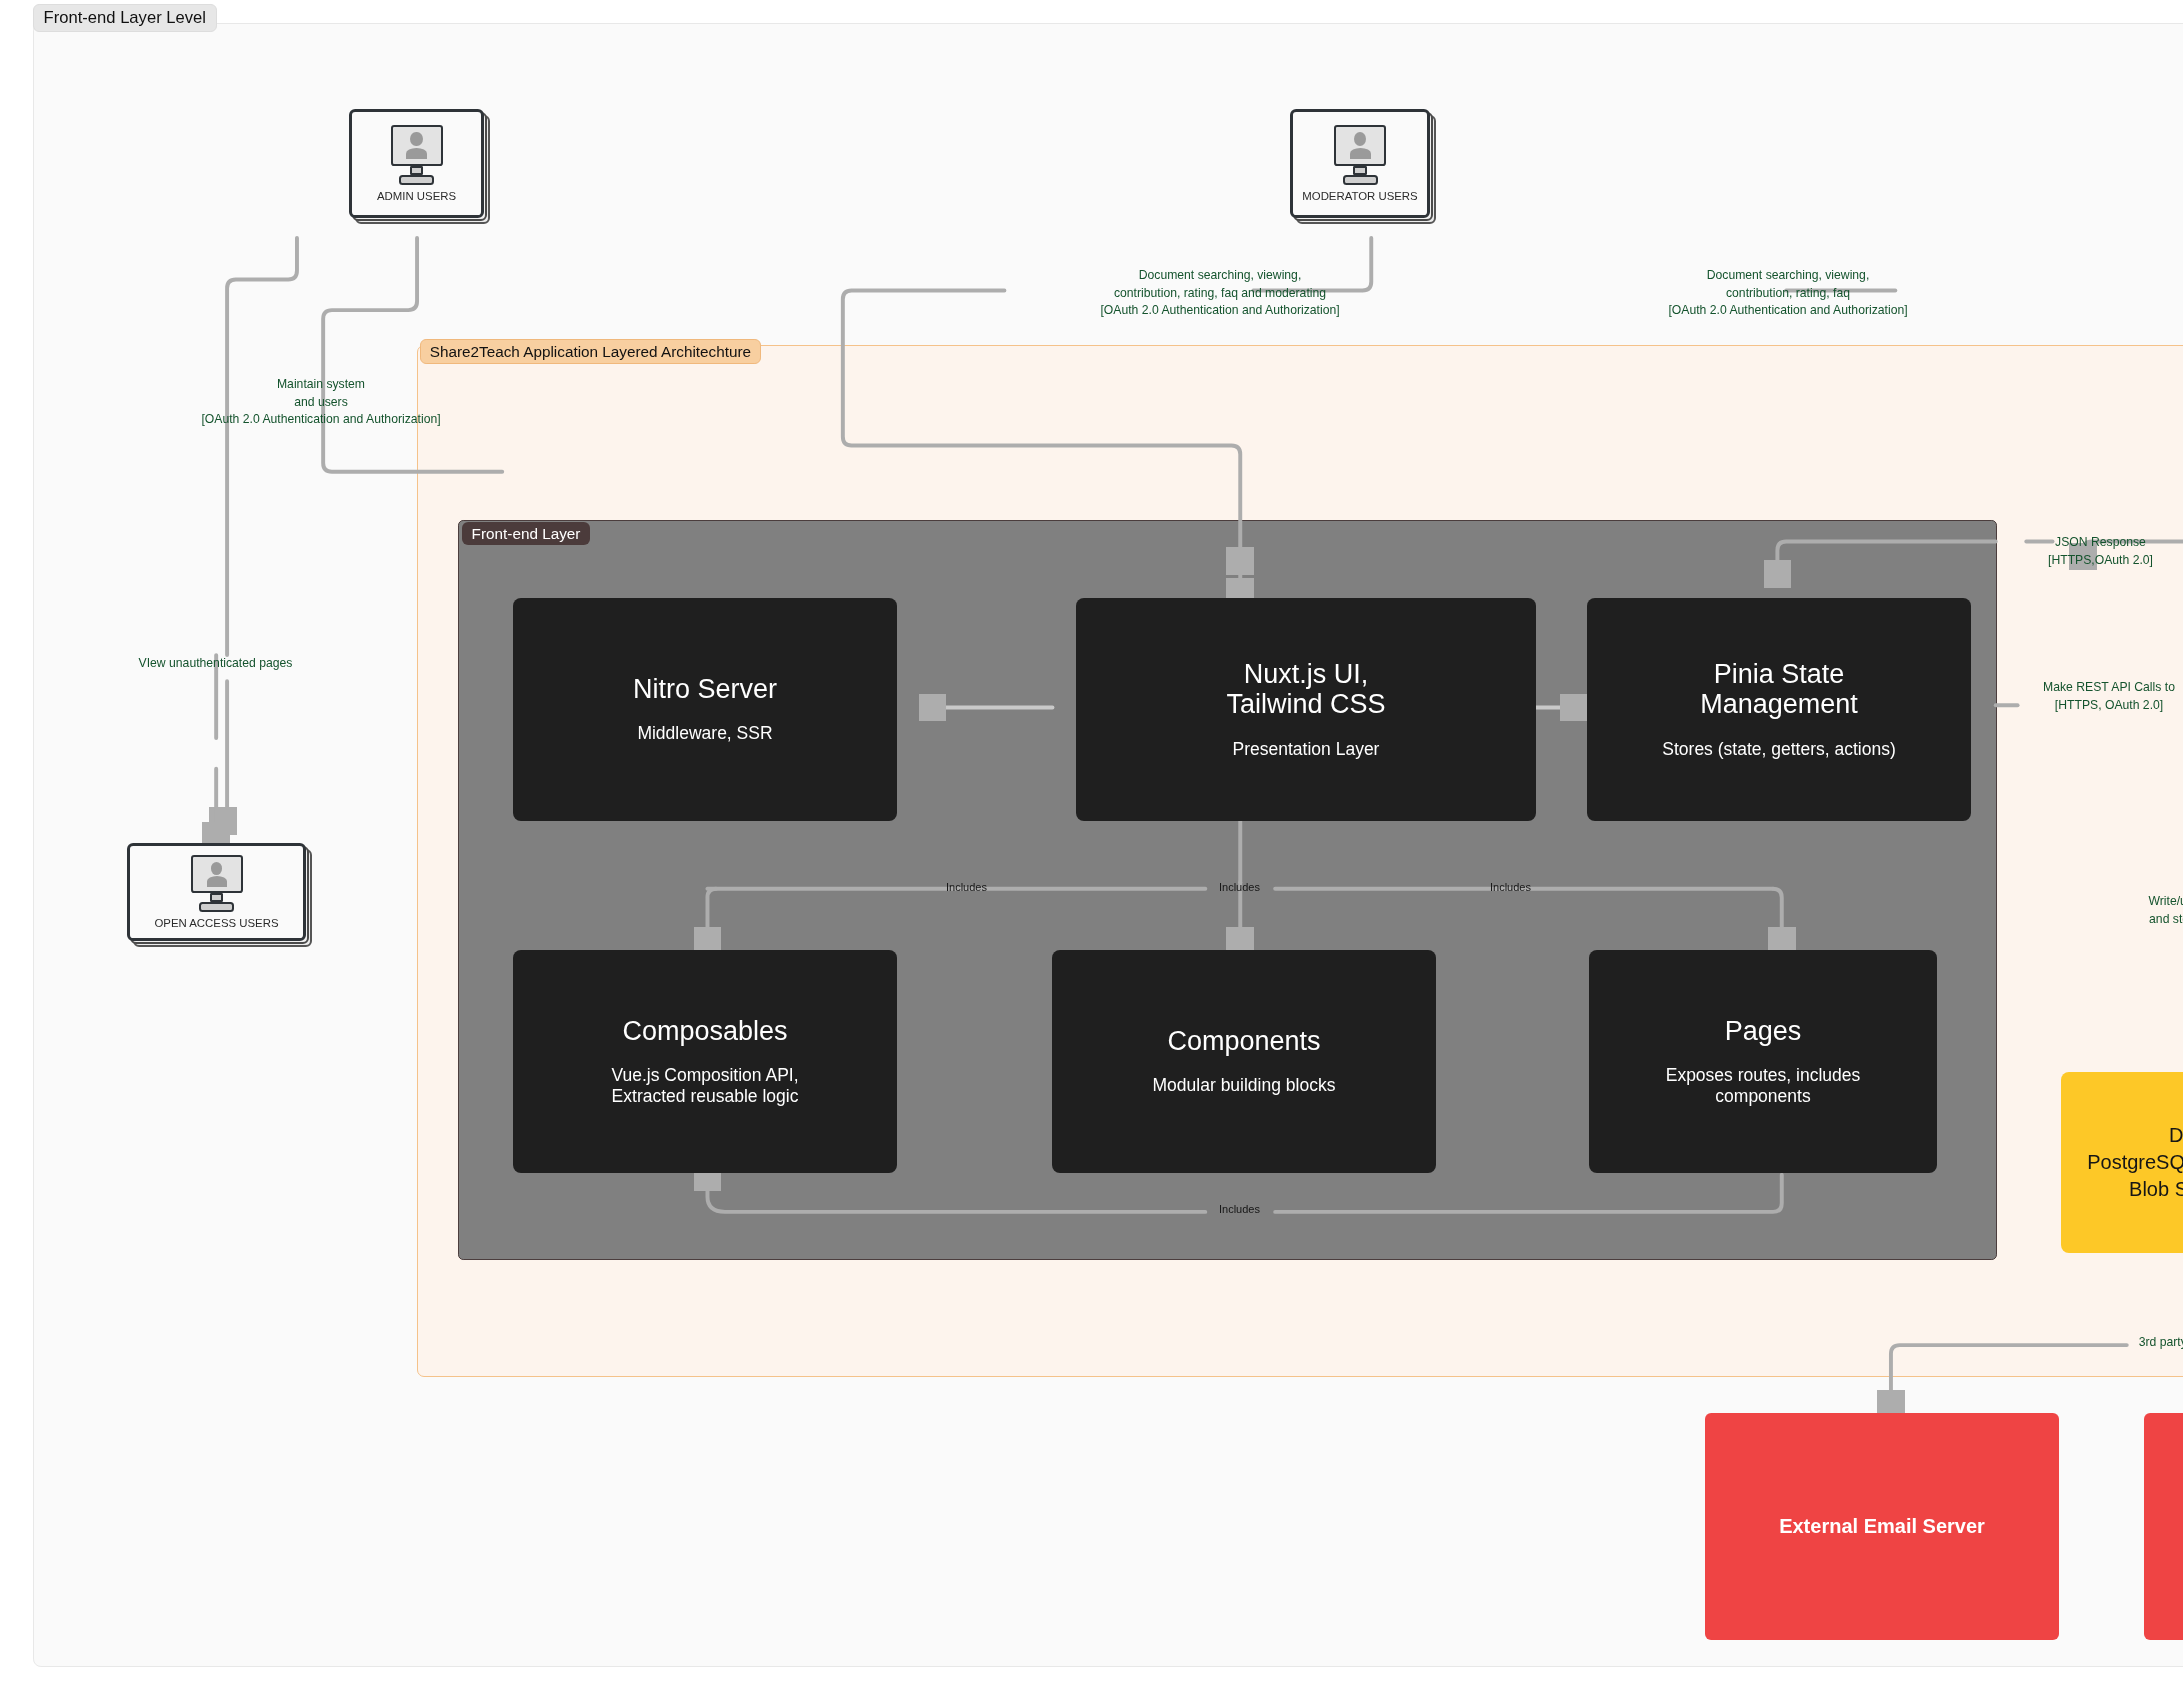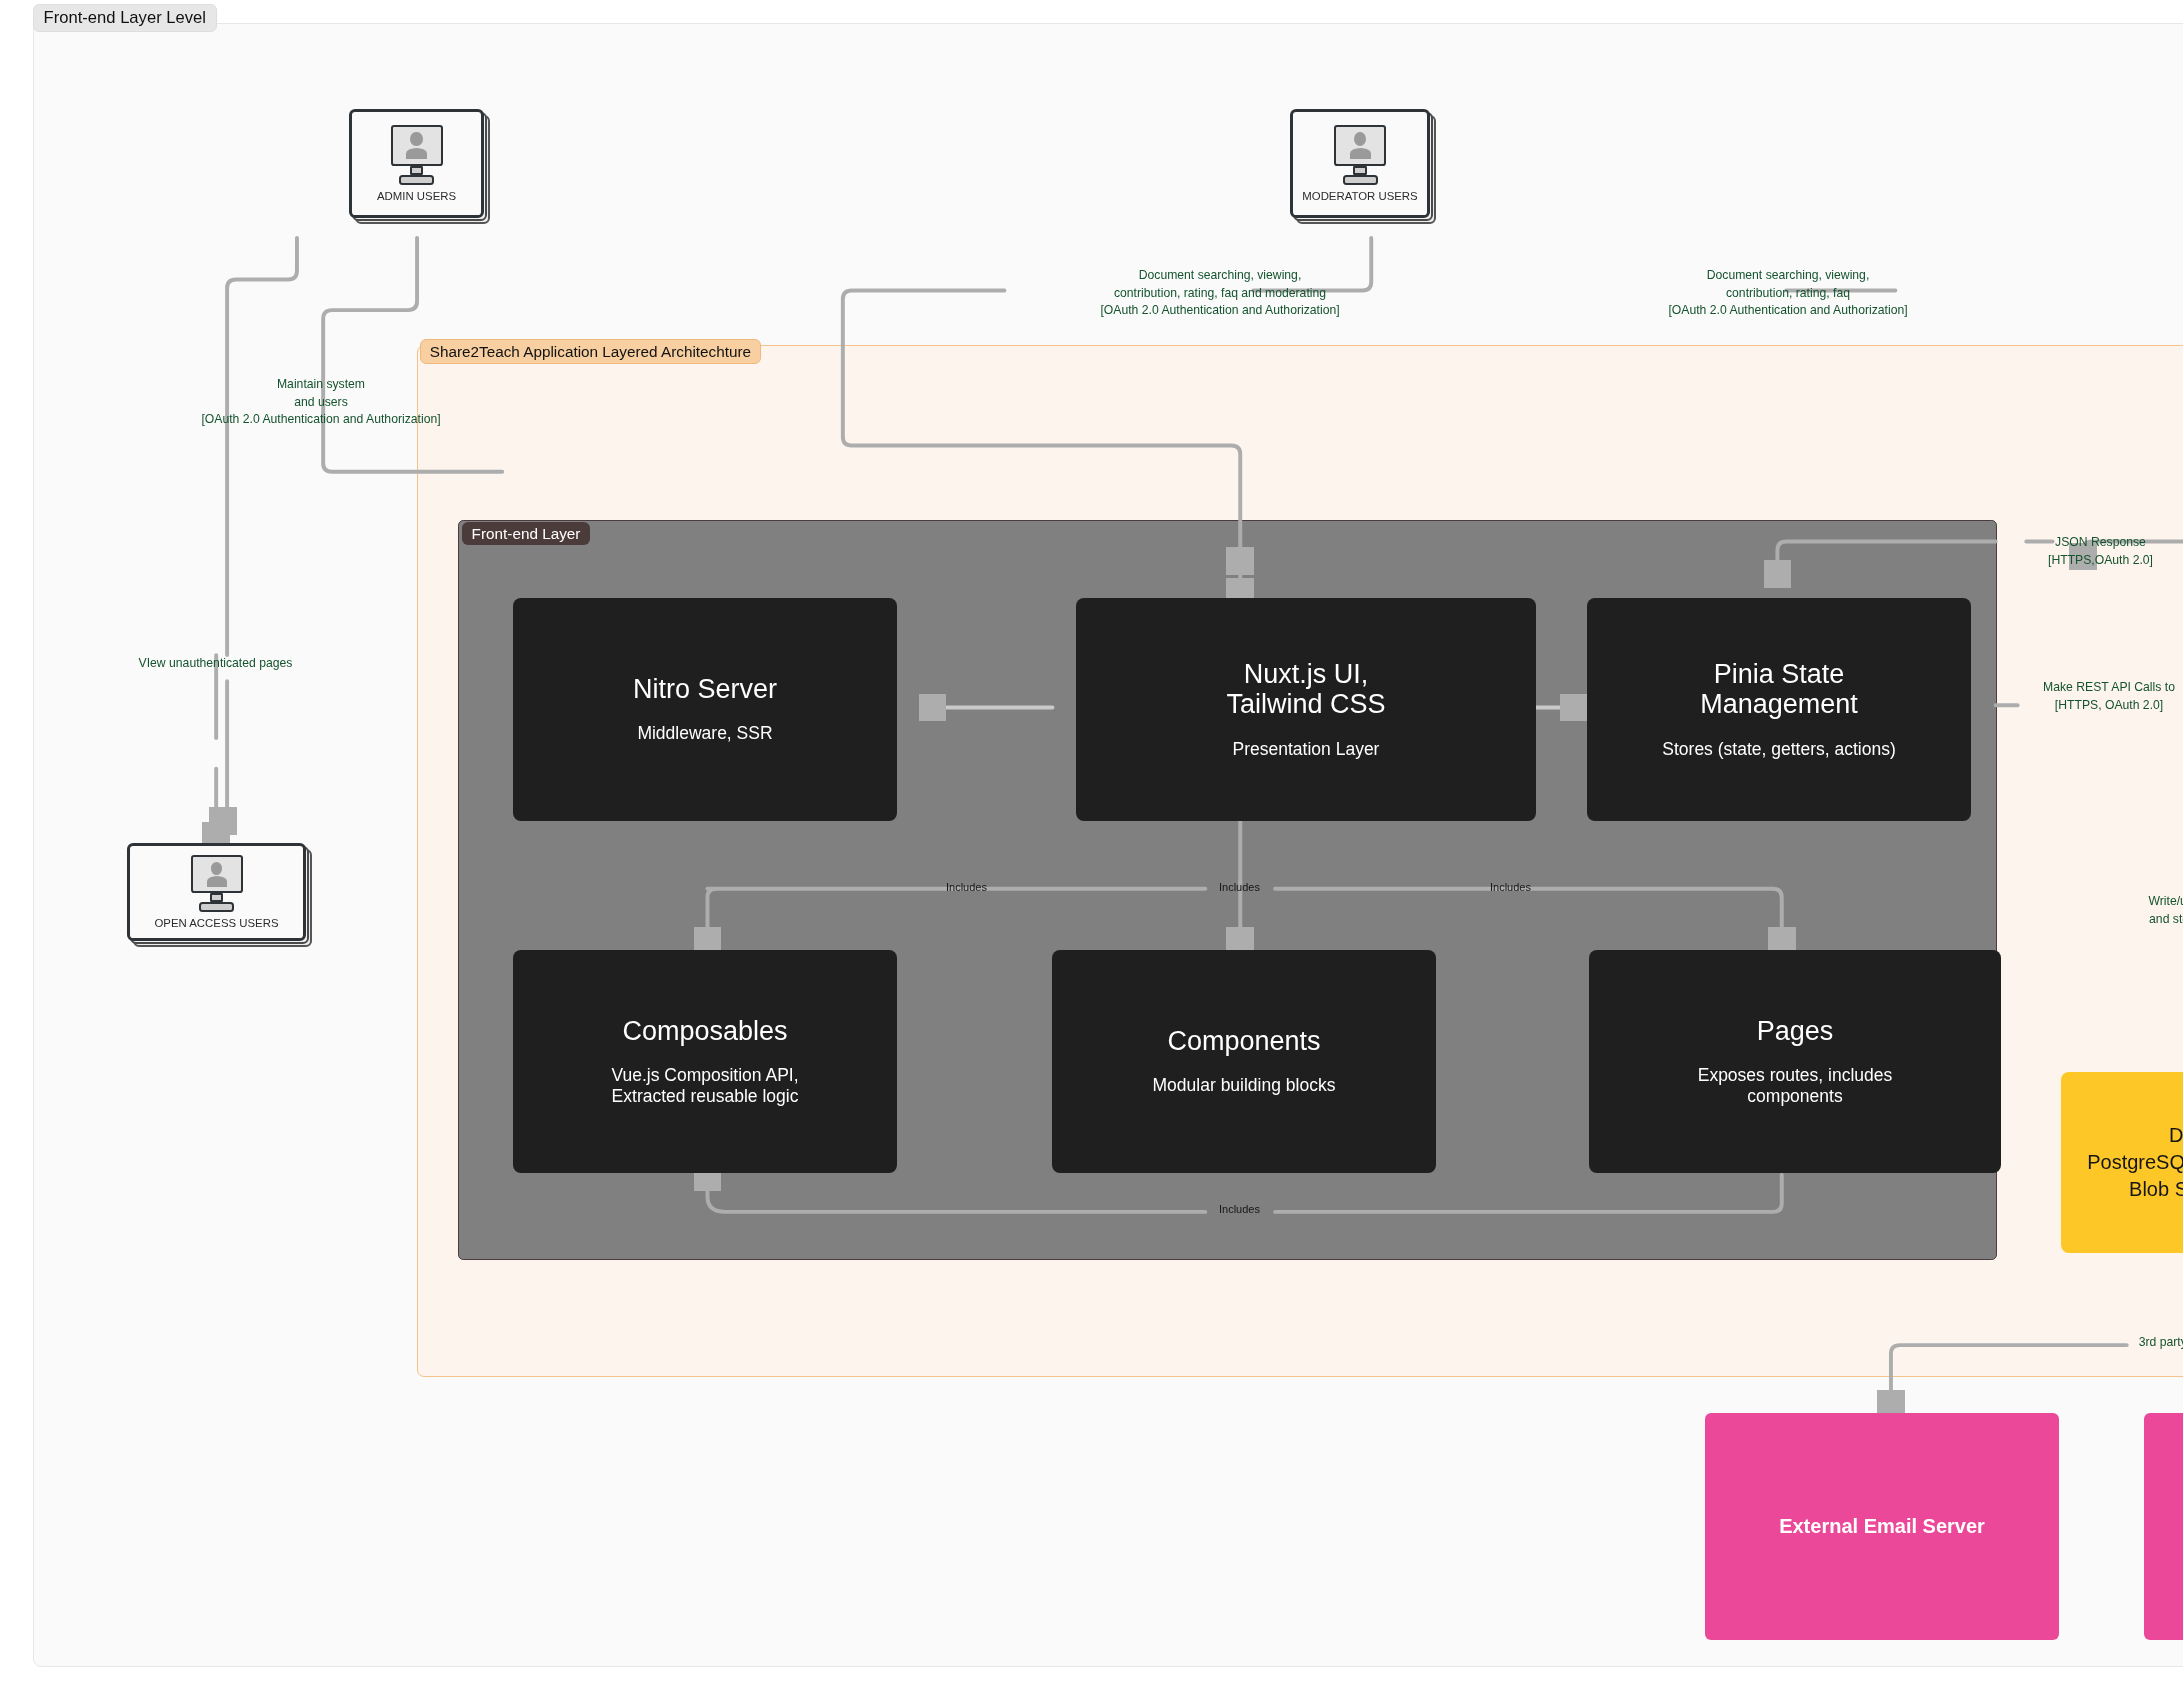--- a/index.html
+++ b/index.html
@@ -25,21 +25,21 @@
     border-radius:6.1px;padding:3.9px 9.6px;font-size:15.3px;color:#ffffff;line-height:1;z-index:30;}
 
   
   .box{position:absolute;border-radius:7.9px;display:flex;flex-direction:column;
     align-items:center;justify-content:center;text-align:center;box-sizing:border-box;}
   .box .title{font-size:27px;line-height:1.12;color:#ffffff;font-weight:400;}
   .box .sub{font-size:17.5px;line-height:1.22;color:#ffffff;margin-top:19px;font-weight:400;}
   .dark{background:#1f1f1f;}
   .yellow-box{background:#fdc827;border-radius:7.9px;}
   .yellow-box .title{font-size:20px;line-height:1.35;color:#161616;}
-  .ext-box{background:#ec4899;border-radius:6.1px;}
+  .ext-box{background:#ef4444;border-radius:6.1px;}
   .ext-box .title{font-size:20px;line-height:1.38;color:#ffffff;font-weight:bold;}
 
   
   .actor{position:absolute;}
   .actor .shadow1{position:absolute;left:6.1px;top:6.1px;width:100%;height:100%;
     background:#ececec;border:2.2px solid #555;border-radius:6.1px;box-sizing:border-box;}
   .actor .shadow2{position:absolute;left:3.1px;top:3.1px;width:100%;height:100%;
     background:#f1f1f1;border:2.2px solid #4a4a4a;border-radius:6.1px;box-sizing:border-box;}
   .actor .card{position:absolute;left:0;top:0;width:100%;height:100%;background:#fafafa;
     border:3.1px solid #2e3338;border-radius:6.1px;box-sizing:border-box;
@@ -213,21 +213,21 @@
     <div class="title">Composables</div>
     <div class="sub" style="white-space:pre-line;">Vue.js Composition API,
 Extracted reusable logic</div>
   </div>
 
   <div class="box dark" style="left:1052px;top:950px;width:384px;height:223px;">
     <div class="title">Components</div>
     <div class="sub">Modular building blocks</div>
   </div>
 
-  <div class="box dark" style="left:1589px;top:950px;width:412px;height:223px;">
+  <div class="box dark" style="left:1589px;top:950px;width:348px;height:223px;">
     <div class="title">Pages</div>
     <div class="sub" style="white-space:pre-line;">Exposes routes, includes
 components</div>
   </div>
 
   <div class="box yellow-box" style="left:2061px;top:1072px;width:314px;height:181px;">
     <div class="title" style="white-space:pre-line;">Data Layer
 PostgreSQL Database, Azure
 Blob Storage, Redis</div>
   </div>

